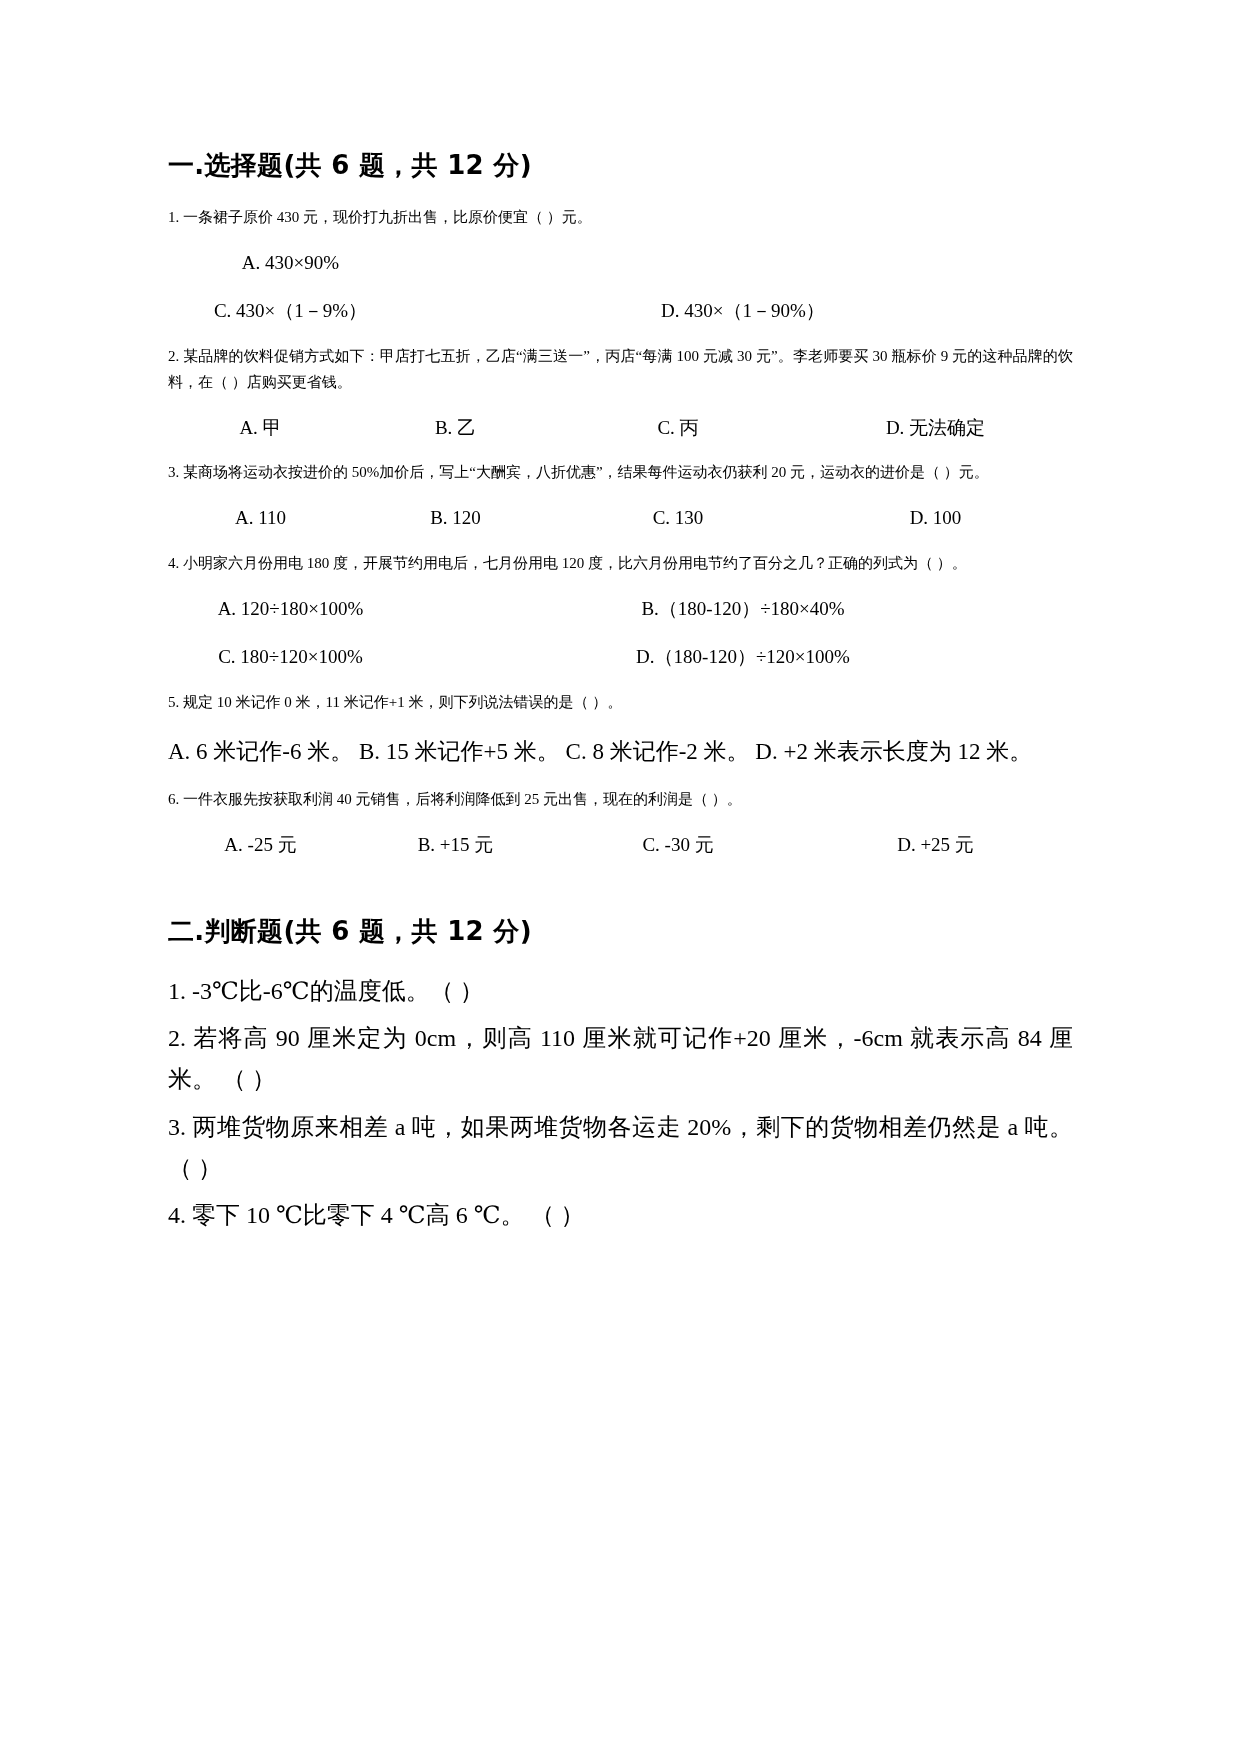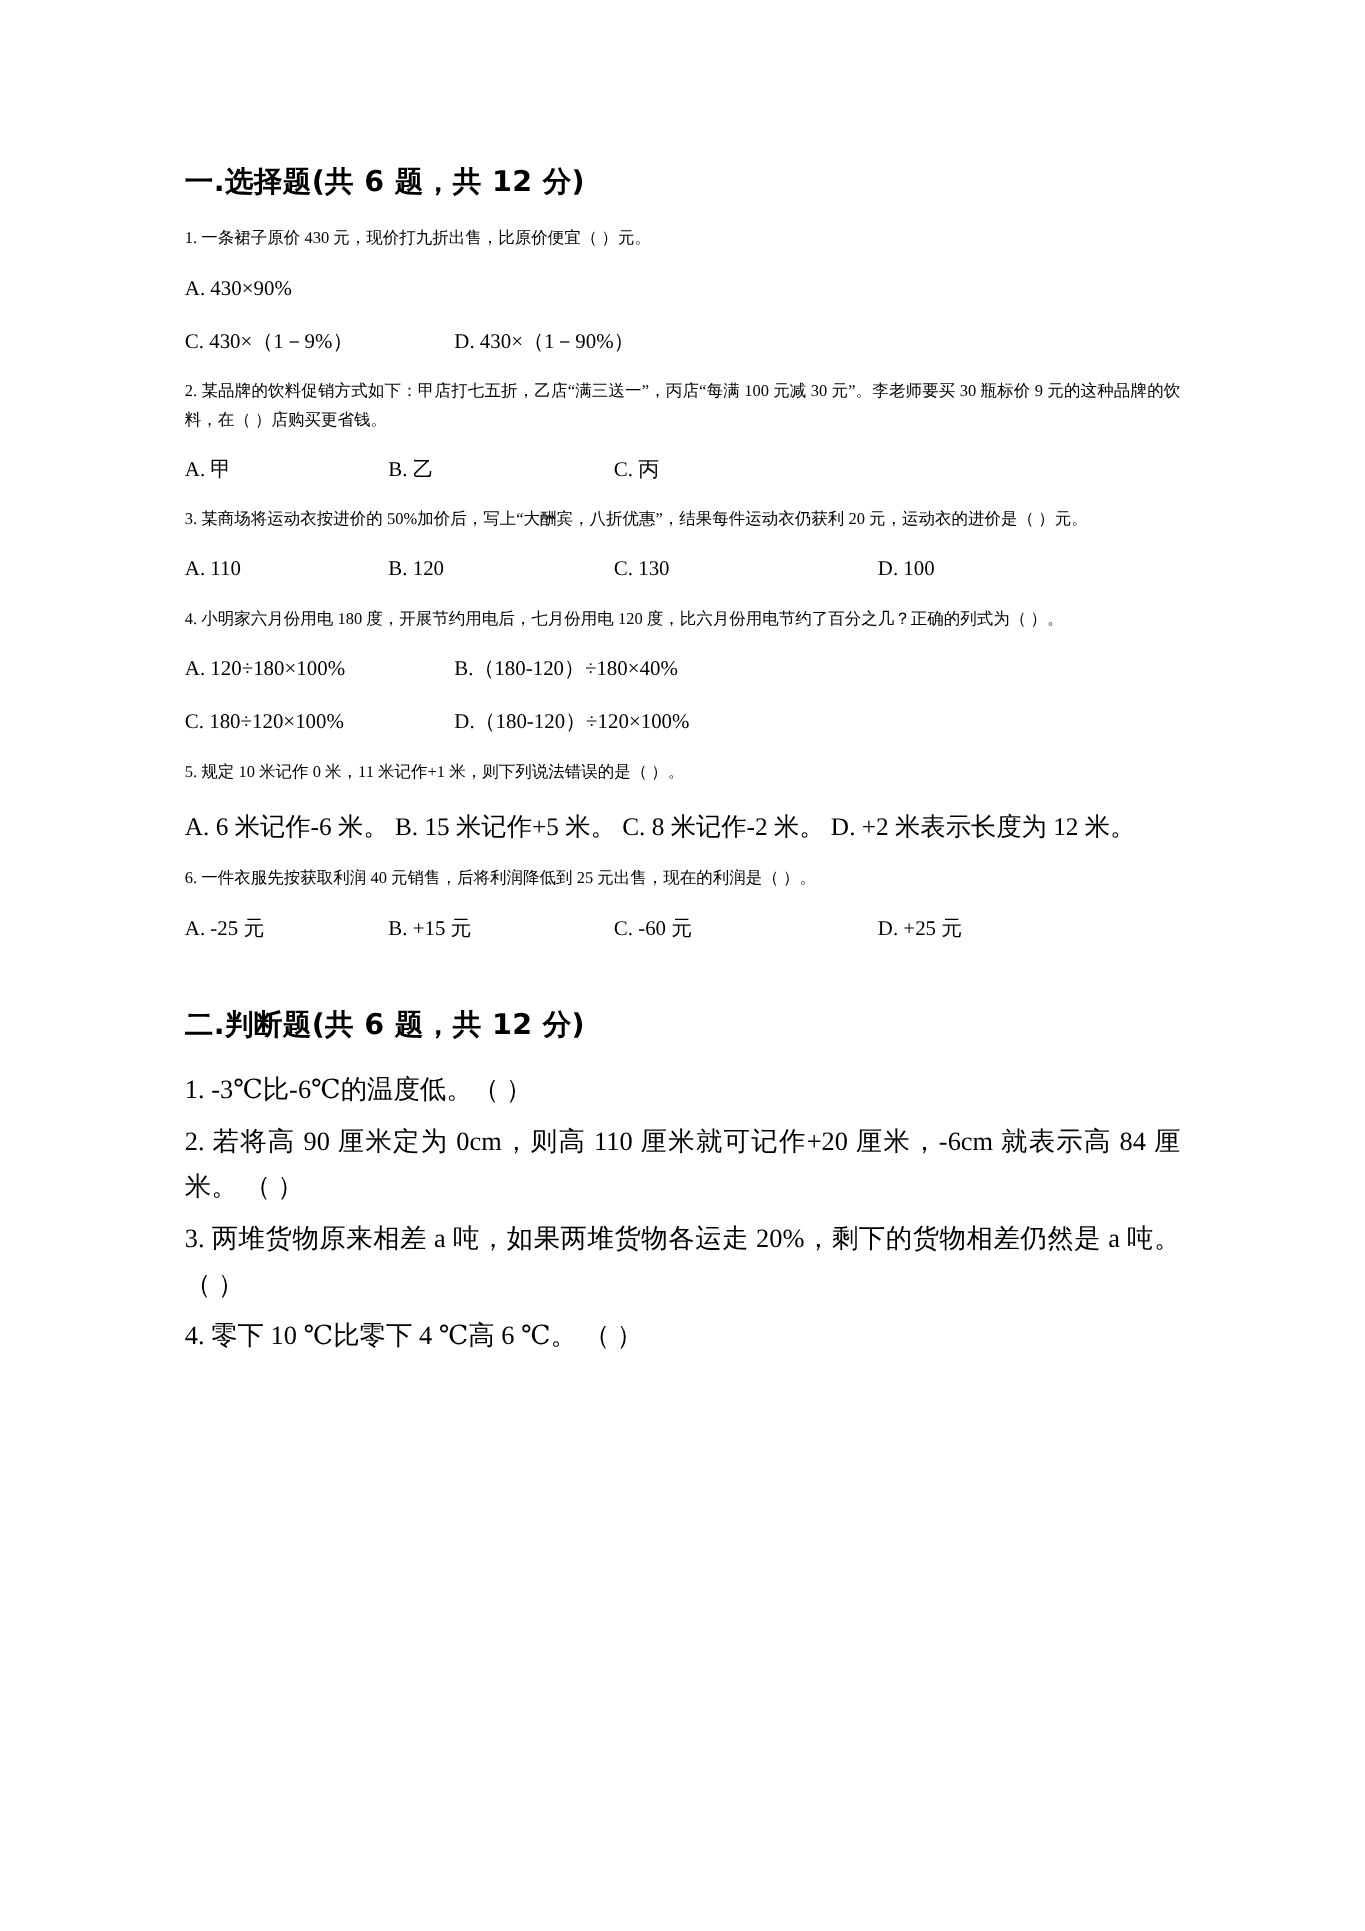--- a/index.html
+++ b/index.html
@@ -39,20 +39,21 @@
     font-size: 15px;
     line-height: 1.72;
     margin: 0 0 16px 0;
     text-align: justify;
   }
   .opt-row {
     font-size: 19px;
     line-height: 1.72;
     margin: 0 0 16px 0;
     display: flex;
+    text-align: center;
   }
   .opt-row.two > span {
     display: block;
   }
   .opt-row.two > span:nth-child(1) { width: 245px; flex: 0 0 245px; }
   .opt-row.two > span:nth-child(2) { flex: 1 1 auto; }
 
   .opt-row.four > span {
     display: block;
   }
@@ -94,20 +95,21 @@
       <span>D. 430×（1－90%）</span>
     </div>
   </div>
 
   <div class="q-block">
     <p class="q-stem">2. 某品牌的饮料促销方式如下：甲店打七五折，乙店“满三送一”，丙店“每满 100 元减 30 元”。李老师要买 30 瓶标价 9 元的这种品牌的饮料，在（        ）店购买更省钱。</p>
     <div class="opt-row four">
       <span>A. 甲</span>
       <span>B. 乙</span>
       <span>C. 丙</span>
+      <span>D. 无法确定</span>
     </div>
   </div>
 
   <div class="q-block">
     <p class="q-stem">3. 某商场将运动衣按进价的 50%加价后，写上“大酬宾，八折优惠”，结果每件运动衣仍获利 20 元，运动衣的进价是（        ）元。</p>
     <div class="opt-row four">
       <span>A. 110</span>
       <span>B. 120</span>
       <span>C. 130</span>
       <span>D. 100</span>
@@ -129,21 +131,21 @@
   <div class="q-block">
     <p class="q-stem">5. 规定 10 米记作 0 米，11 米记作+1 米，则下列说法错误的是（        ）。</p>
     <p class="opt-inline">A. 6 米记作-6 米。        B. 15 米记作+5 米。              C. 8 米记作-2 米。        D. +2 米表示长度为 12 米。</p>
   </div>
 
   <div class="q-block">
     <p class="q-stem">6. 一件衣服先按获取利润 40 元销售，后将利润降低到 25 元出售，现在的利润是（        ）。</p>
     <div class="opt-row four">
       <span>A. -25 元</span>
       <span>B. +15 元</span>
-      <span>C. -60 元</span>
+      <span>C. -30 元</span>
       <span>D. +25 元</span>
     </div>
   </div>
 
   <div class="spacer-small"></div>
 
   <div class="section-heading">二.判断题(共 6 题，共 12 分)</div>
 
   <p class="tf-item">1. -3℃比-6℃的温度低。（        ）</p>
   <p class="tf-item">2. 若将高 90 厘米定为 0cm，则高 110 厘米就可记作+20 厘米，-6cm 就表示高 84 厘米。                （        ）</p>

